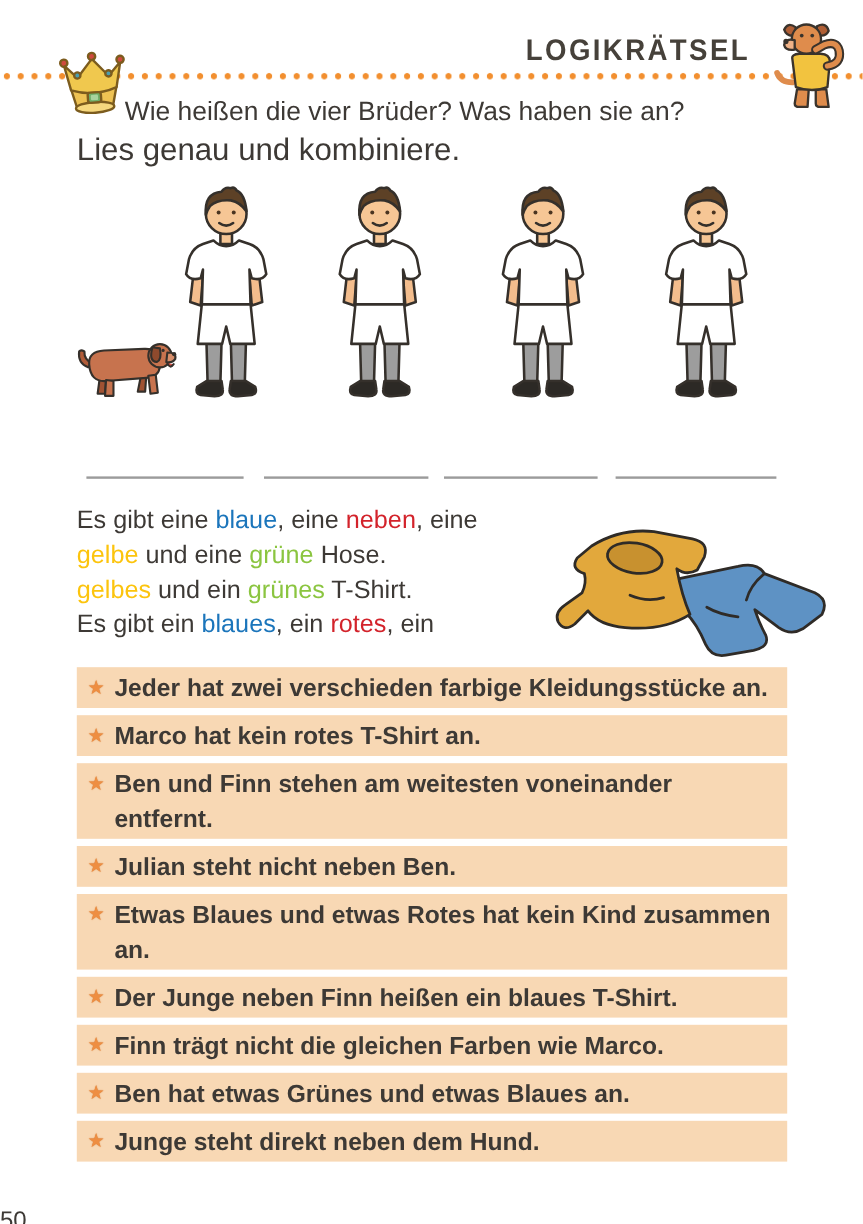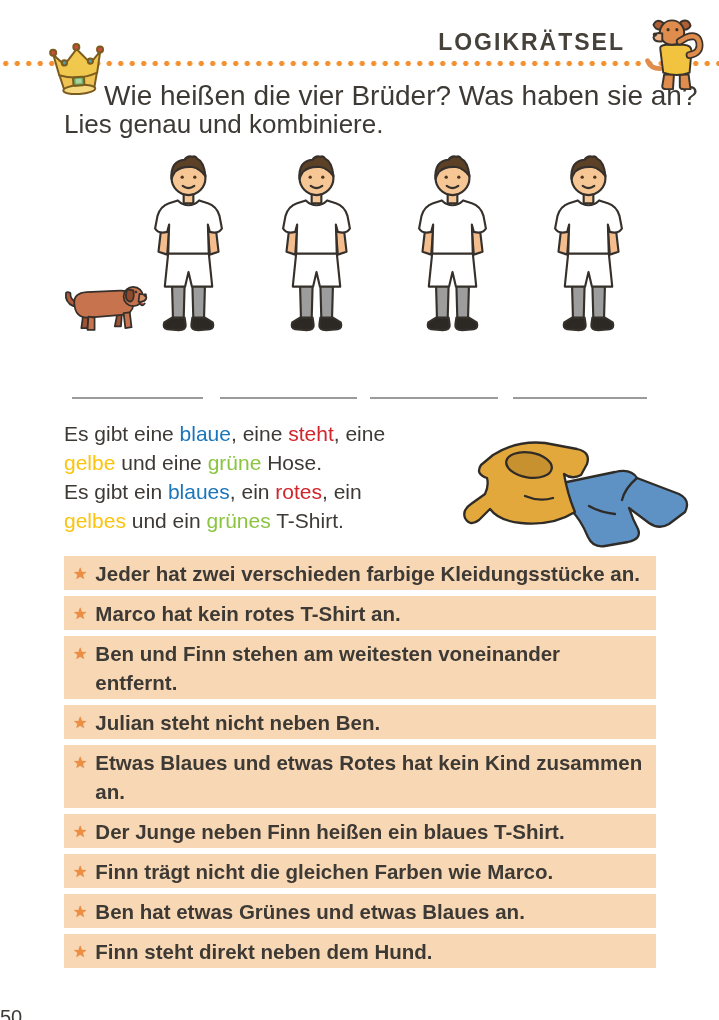--- a/index.html
+++ b/index.html
@@ -13,21 +13,21 @@
   #page{position:relative;width:719px;height:1020px;background:#fff;overflow:hidden;}
 
   #header-title{position:absolute;top:27px;right:94px;font-size:23px;font-weight:700;
     letter-spacing:2px;color:#46413a;transform:scaleY(1.08);transform-origin:top right;}
   #dotted-line{position:absolute;top:60px;left:0;width:719px;height:7px;z-index:1;
     background-image:radial-gradient(circle,var(--accent-orange) 2.3px,transparent 2.9px);
     background-size:11.5px 7px;background-repeat:repeat-x;background-position:0 center;}
   #mascot{position:absolute;left:633px;top:17px;width:78px;height:76px;z-index:3;}
   #crown{position:absolute;left:48px;top:40px;width:60px;height:58px;z-index:3;}
 
-  #question-line1{position:absolute;left:104px;top:80px;font-size:28px;z-index:2;}
+  #question-line1{position:absolute;left:104px;top:80px;font-size:22px;z-index:2;}
   #question-line2{position:absolute;left:64px;top:109px;font-size:26px;}
 
   #pet-dog{position:absolute;left:62px;top:279px;width:88px;height:56px;}
   .boy{position:absolute;top:151px;width:97px;height:184px;}
   #boy1{left:140px;} #boy2{left:268px;} #boy3{left:404px;} #boy4{left:540px;}
 
   #answer-blanks{position:absolute;top:397px;left:0;width:719px;height:3px;}
   #answer-blanks .blank{position:absolute;top:0;height:2px;background:var(--line-gray);}
   #answer-blanks .blank:nth-child(1){left:72px;width:131px;}
   #answer-blanks .blank:nth-child(2){left:220px;width:137px;}
@@ -145,24 +145,24 @@
     </svg>
 
   <div id="answer-blanks">
       <span class="blank"></span>
       <span class="blank"></span>
       <span class="blank"></span>
       <span class="blank"></span>
     </div>
 
   <div id="intro-text">
-      <div class="intro-line"><span>Es gibt eine </span><span class="bold" style="color: rgb(27, 117, 187);">blaue</span><span>, eine </span><span class="bold" style="color: rgb(211, 35, 43);">steht</span><span>, eine</span></div>
+      <div class="intro-line"><span>Es gibt eine </span><span class="bold" style="color: rgb(27, 117, 187);">blaue</span><span>, eine </span><span class="bold" style="color: rgb(211, 35, 43);">neben</span><span>, eine</span></div>
       <div class="intro-line"><span class="bold" style="color: rgb(252, 196, 13);">gelbe</span><span> und eine </span><span class="bold" style="color: rgb(139, 197, 64);">grüne</span><span> Hose.</span></div>
+      <div class="intro-line"><span class="bold" style="color: rgb(252, 196, 13);">gelbes</span><span> und ein </span><span class="bold" style="color: rgb(139, 197, 64);">grünes</span><span> T-Shirt.</span></div>
       <div class="intro-line"><span>Es gibt ein </span><span class="bold" style="color: rgb(27, 117, 187);">blaues</span><span>, ein </span><span class="bold" style="color: rgb(211, 35, 43);">rotes</span><span>, ein</span></div>
-      <div class="intro-line"><span class="bold" style="color: rgb(252, 196, 13);">gelbes</span><span> und ein </span><span class="bold" style="color: rgb(139, 197, 64);">grünes</span><span> T-Shirt.</span></div>
     </div>
 
   <svg id="clothes" viewBox="0 0 270 118">
     <g stroke="#2f2b27" stroke-width="2.3" stroke-linejoin="round" stroke-linecap="round">
       <path d="M130,64 Q124,52 138,46 L186,36 Q202,32 208,42 L250,58 Q262,64 256,76 L240,88 Q230,94 220,87 L200,72 Q204,84 209,93 Q213,103 199,106 L176,110 Q164,112 159,101 Q152,84 142,74 Q133,70 130,64 Z" fill="#5e92c4"></path>
       <path d="M208,42 Q196,52 193,64" fill="none"></path>
       <path d="M160,70 Q170,76 186,78" fill="none"></path>
       <path d="M58,42 Q46,38 52,29 L64,19 Q88,4 116,7 L148,13 Q162,16 158,28 L152,39 Q143,44 135,38 Q139,60 146,76 Q124,90 92,87 Q70,85 61,73 L50,84 Q41,91 36,82 Q33,74 42,68 L56,58 Q60,50 58,42 Z" fill="#e2a83c"></path>
       <ellipse cx="100" cy="29" rx="23" ry="12.5" transform="rotate(9 100 29)" fill="#c8912f"></ellipse>
       <path d="M96,60 Q110,66 124,62" fill="none"></path>
@@ -197,18 +197,18 @@
       <div class="clue">
         <span class="star">★</span>
         <span class="clue-text">Finn trägt nicht die gleichen Farben wie Marco.</span>
       </div>
       <div class="clue">
         <span class="star">★</span>
         <span class="clue-text">Ben hat etwas Grünes und etwas Blaues an.</span>
       </div>
       <div class="clue">
         <span class="star">★</span>
-        <span class="clue-text">Finn steht direkt neben dem Hund.</span>
+        <span class="clue-text">Junge steht direkt neben dem Hund.</span>
       </div>
     </div>
 
   <div id="page-number">50</div>
 </div>
 
 </body></html>

